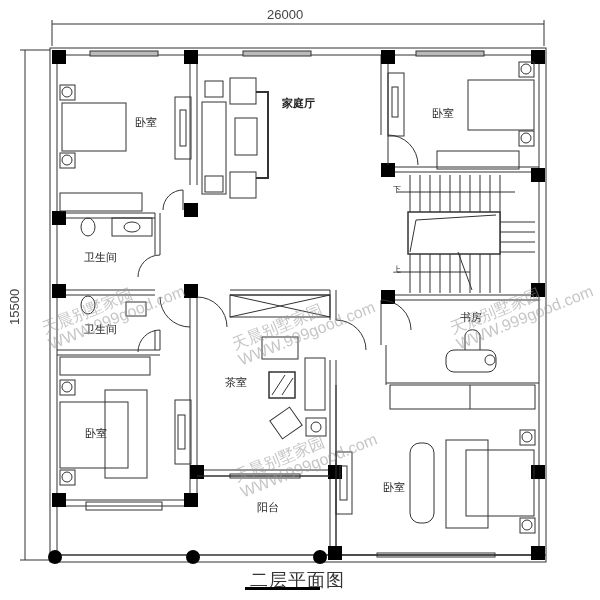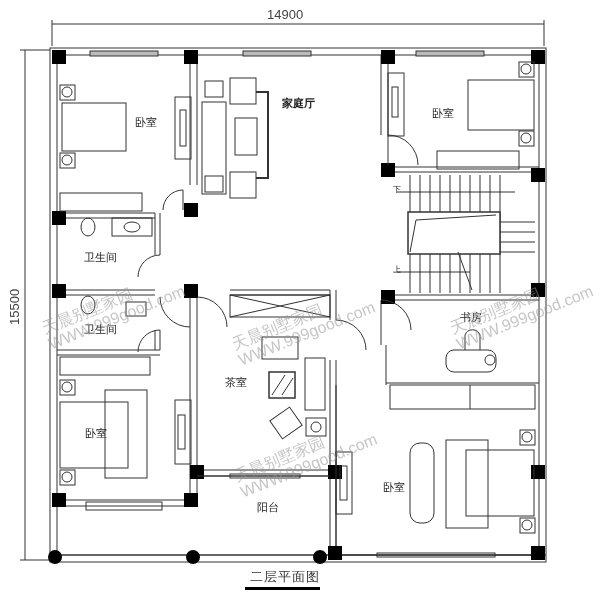--- a/index.html
+++ b/index.html
@@ -1,21 +1,21 @@
 <!DOCTYPE html>
 <html><head>
 <meta charset="utf-8">
 <style>
   html, body { margin:0; padding:0; background:#ffffff; }
   body { width:600px; height:600px; overflow:hidden; position:relative; font-family:"DejaVu Sans", sans-serif; }
   #plan { position:absolute; left:0; top:0; width:600px; height:600px; }
   .lbl { position:absolute; font-size:11px; color:#222; white-space:nowrap; line-height:1; }
   .dim { position:absolute; font-size:13px; color:#444; white-space:nowrap; line-height:1; font-family:"Liberation Sans", sans-serif; }
   .dim-v { transform: rotate(-90deg); transform-origin: left top; }
-  .title { position:absolute; font-size:13px; color:#333; white-space:nowrap; letter-spacing:1px; }
+  .title { position:absolute; font-size:18px; color:#333; white-space:nowrap; letter-spacing:1px; }
   .title-bar { position:absolute; height:3px; background:#000; }
   .wm { position:absolute; font-size:16px; color:rgba(150,150,150,0.55); white-space:nowrap; transform:rotate(-22deg); transform-origin:left top; font-family:"Liberation Sans", sans-serif; line-height:1.05; }
 </style>
 </head>
 <body>
 
 <svg id="plan" viewBox="0 0 600 600" xmlns="http://www.w3.org/2000/svg">
   <g fill="none" stroke="#333" stroke-width="1">
 
     <g>
@@ -245,21 +245,21 @@
       <rect x="377" y="553" width="118" height="4"></rect>
     </g>
 
     <g>
       <line x1="197" y1="476" x2="330" y2="476"></line>
       <rect x="230" y="474" width="70" height="4"></rect>
     </g>
   </g>
 </svg>
 
-<div class="dim" style="left:267px;top:8px;">14900</div>
+<div class="dim" style="left:267px;top:8px;">26000</div>
 <div class="dim dim-v" style="left:8px;top:325px;">15500</div>
 
 <div class="lbl" style="left:135px;top:117px;">卧室</div>
 <div class="lbl" style="left:282px;top:98px;font-weight:bold;">家庭厅</div>
 <div class="lbl" style="left:432px;top:108px;">卧室</div>
 <div class="lbl" style="left:84px;top:252px;">卫生间</div>
 <div class="lbl" style="left:84px;top:324px;">卫生间</div>
 <div class="lbl" style="left:225px;top:377px;">茶室</div>
 <div class="lbl" style="left:460px;top:312px;">书房</div>
 <div class="lbl" style="left:85px;top:428px;">卧室</div>

